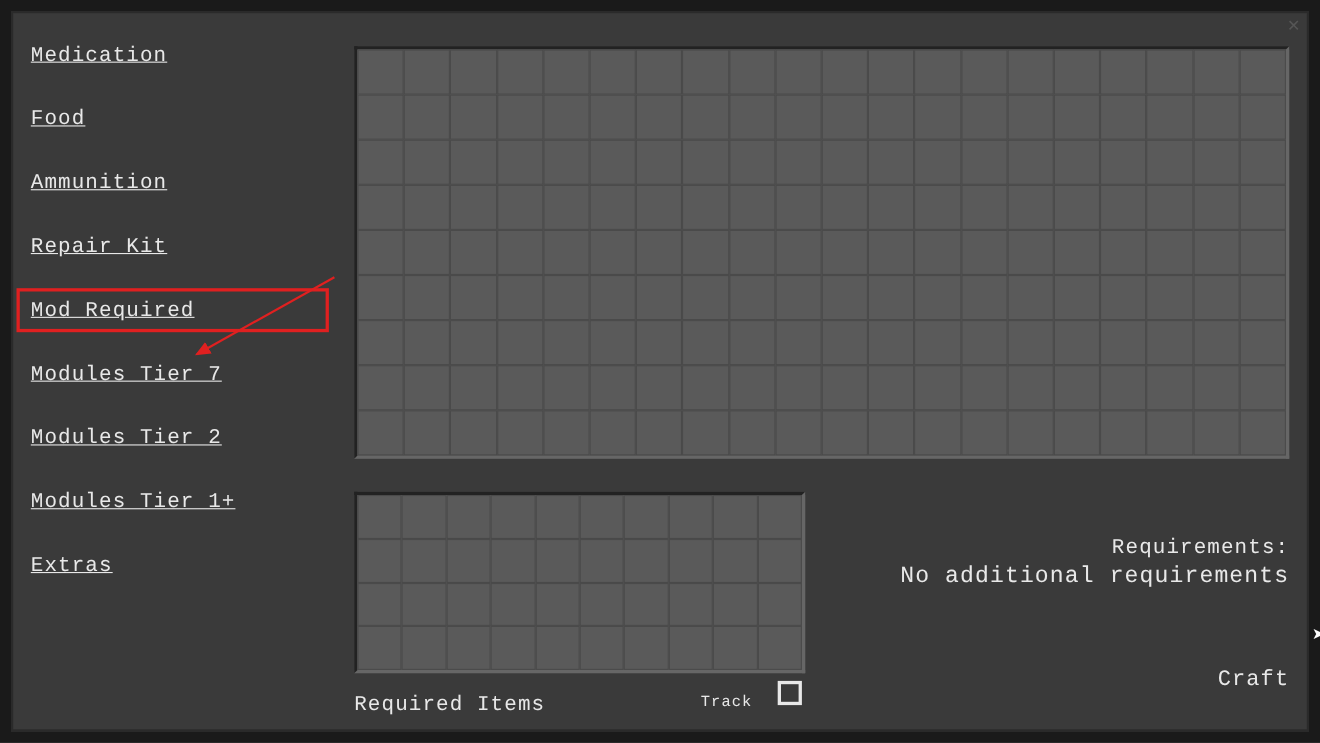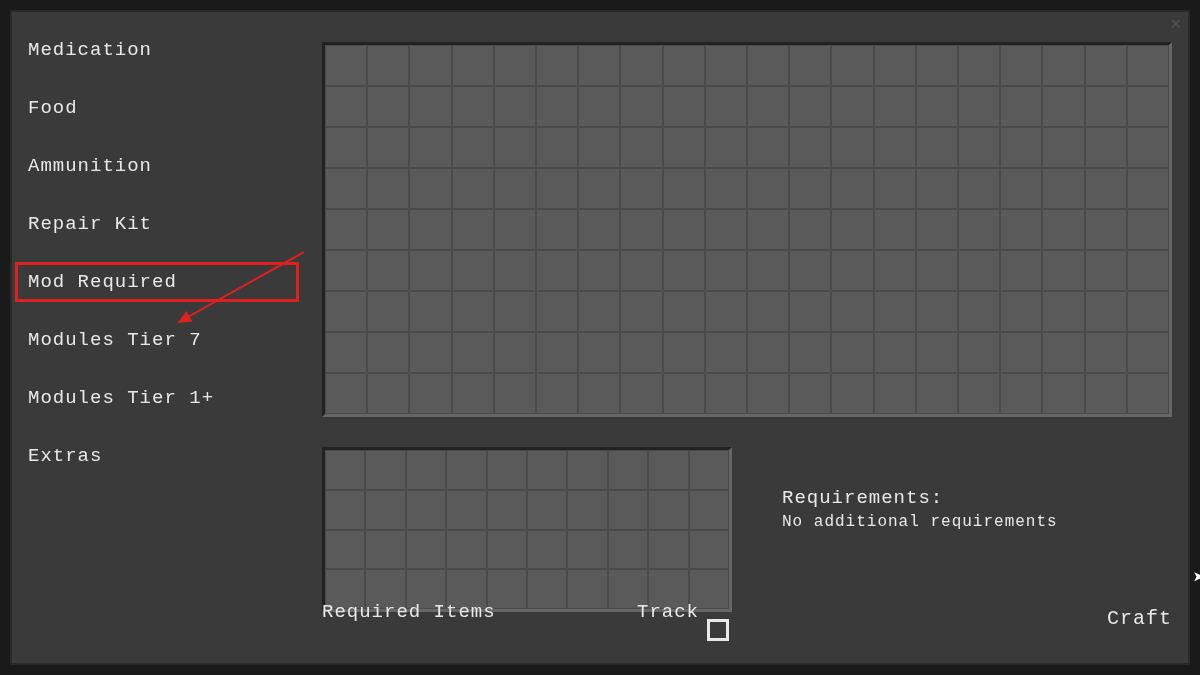--- a/index.html
+++ b/index.html
@@ -41,20 +41,21 @@
     display: flex;
     flex-direction: column;
     gap: 32px;
   }
   .sidebar-item {
     font-size: 19px;
     letter-spacing: 1px;
     padding: 2px 6px;
     cursor: pointer;
     white-space: nowrap;
+    text-decoration: underline;
   }
   .sidebar-item.highlighted {
     outline: 3px solid #e02020;
     outline-offset: 4px;
   }
   .main-grid {
     position: absolute;
     left: 310px;
     top: 30px;
     width: 850px;
@@ -81,55 +82,55 @@
     border: 3px solid #222;
     border-right-color: #666;
     border-bottom-color: #666;
     display: grid;
     grid-template-columns: repeat(10, 1fr);
     grid-template-rows: repeat(4, 1fr);
   }
   .required-label {
     position: absolute;
     left: 310px;
-    top: 589px;
+    top: 617px;
     font-size: 19px;
     letter-spacing: 1px;
   }
   .track-label {
     position: absolute;
     left: 625px;
-    top: 589px;
-    font-size: 19px;
+    top: 619px;
+    font-size: 14px;
     letter-spacing: 1px;
   }
   .track-checkbox {
     position: absolute;
     left: 695px;
     top: 607px;
     width: 22px;
     height: 22px;
     border: 3px solid #e8e8e8;
     background: transparent;
     cursor: pointer;
   }
   .requirements-block {
     position: absolute;
     left: 770px;
     top: 475px;
     width: 390px;
-    text-align: left;
+    text-align: right;
   }
   .req-title {
     font-size: 19px;
     letter-spacing: 1px;
     margin-bottom: 4px;
   }
   .req-text {
-    font-size: 16px;
+    font-size: 21px;
     letter-spacing: 1px;
   }
   .craft-btn {
     position: absolute;
     left: 770px;
     top: 595px;
     width: 390px;
     text-align: right;
     font-size: 20px;
     letter-spacing: 1px;
@@ -156,20 +157,21 @@
 
   <div class="close-btn">✕</div>
 
   <div class="sidebar">
     <div class="sidebar-item">Medication</div>
     <div class="sidebar-item">Food</div>
     <div class="sidebar-item">Ammunition</div>
     <div class="sidebar-item">Repair Kit</div>
     <div class="sidebar-item highlighted">Mod Required</div>
     <div class="sidebar-item">Modules Tier 7</div>
+    <div class="sidebar-item">Modules Tier 2</div>
     <div class="sidebar-item">Modules Tier 1+</div>
     <div class="sidebar-item">Extras</div>
   </div>
 
   <svg class="arrow" width="150" height="100">
     <defs>
       <marker id="arrhead" markerWidth="8" markerHeight="8" refX="6" refY="3" orient="auto">
         <polygon points="0 0, 7 3, 0 6" fill="#e02020"></polygon>
       </marker>
     </defs>

